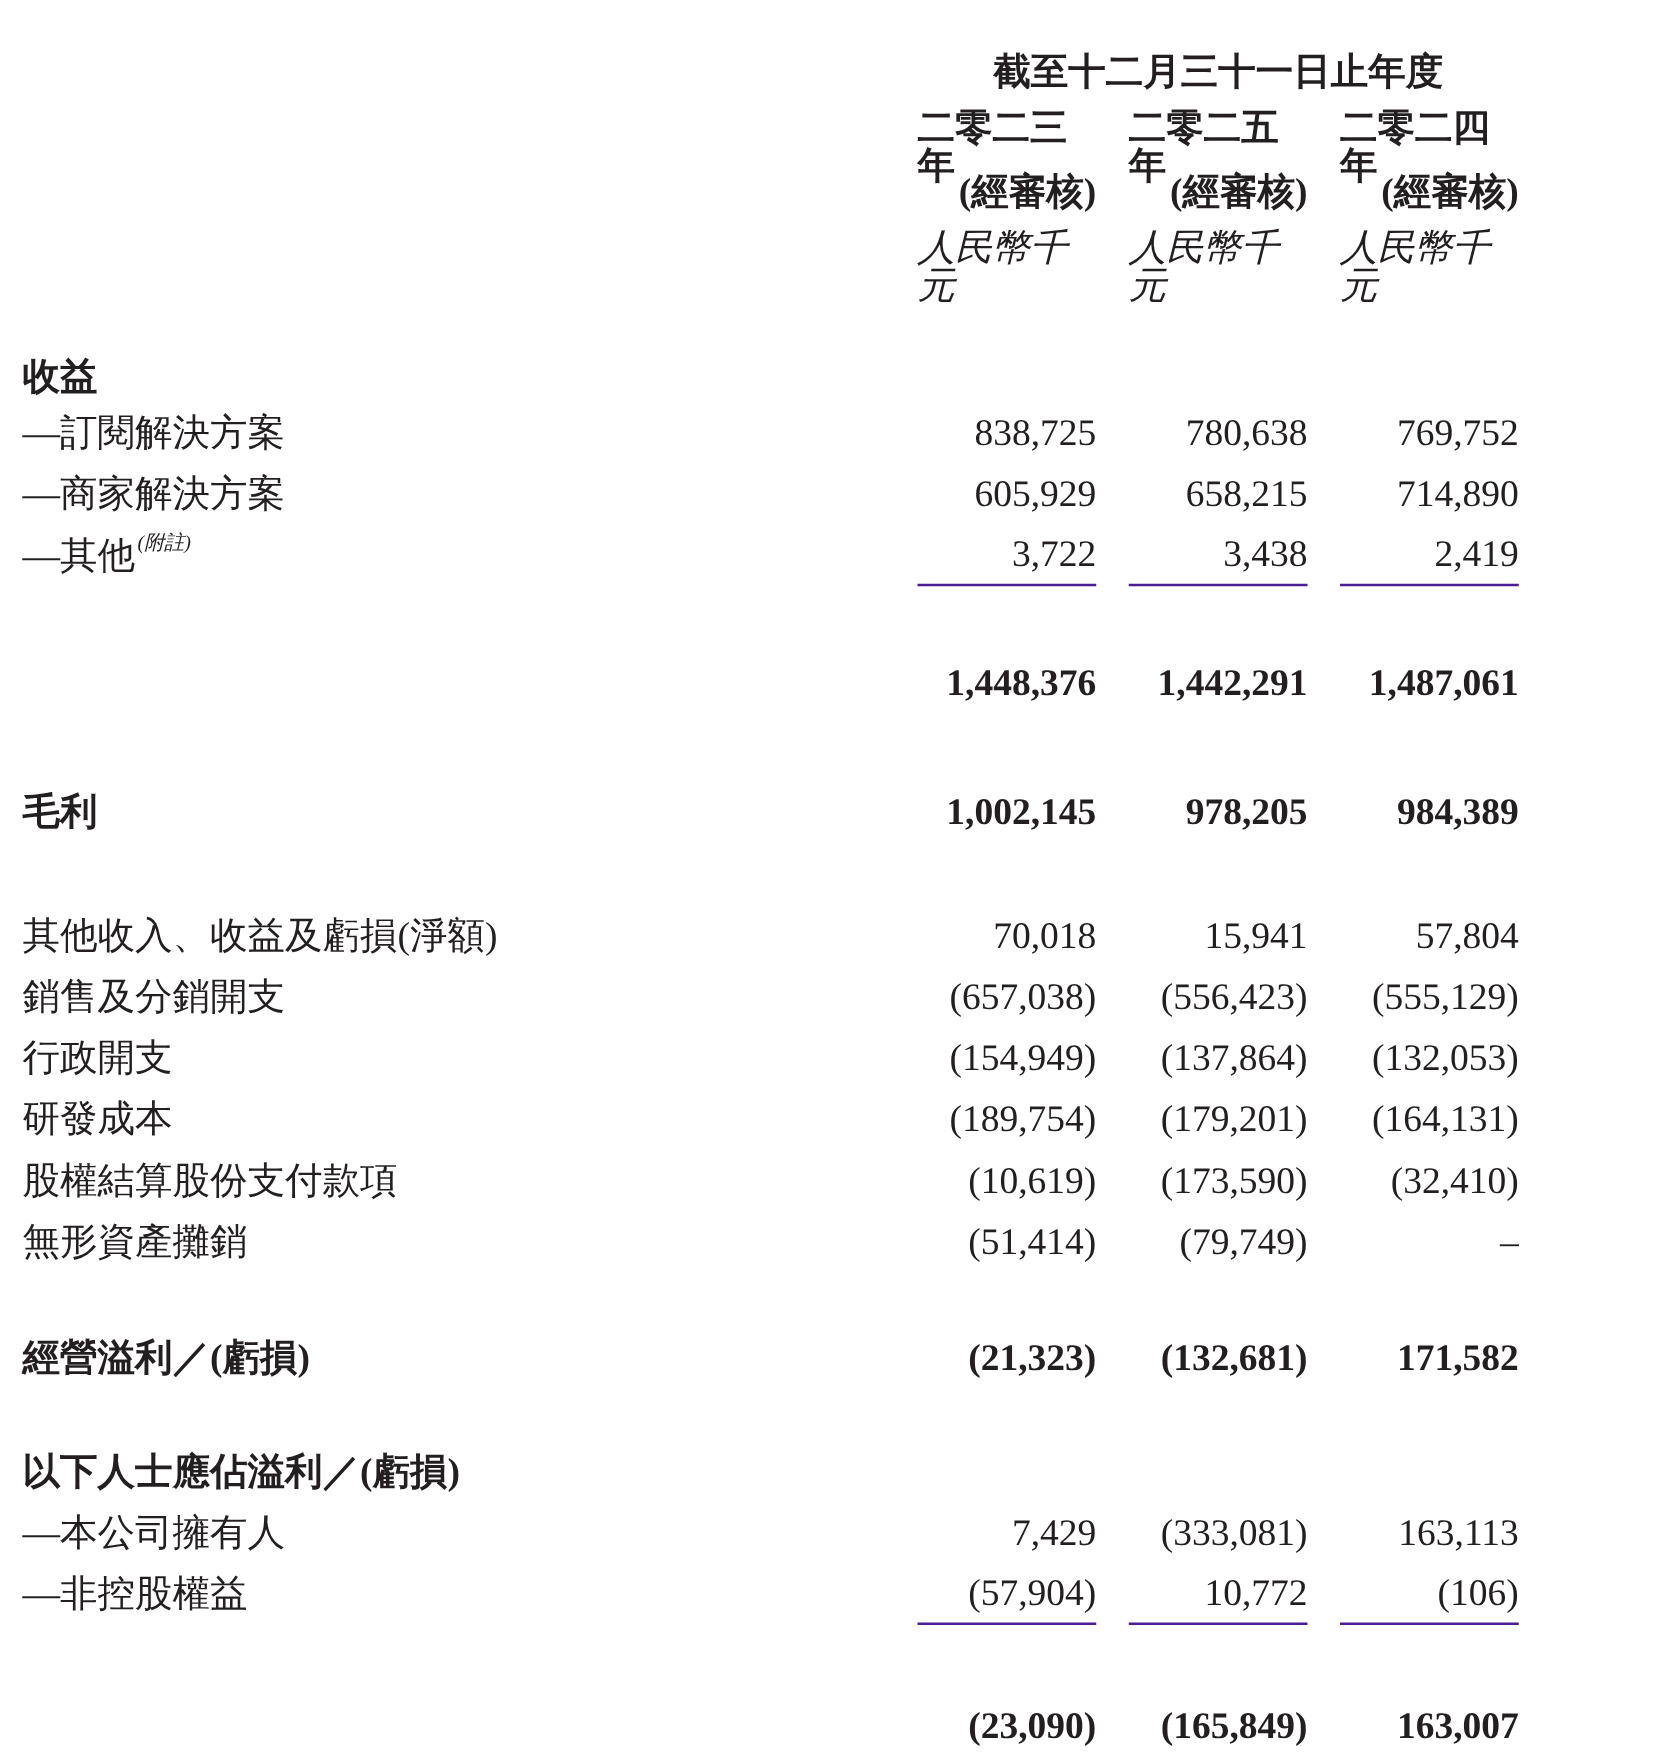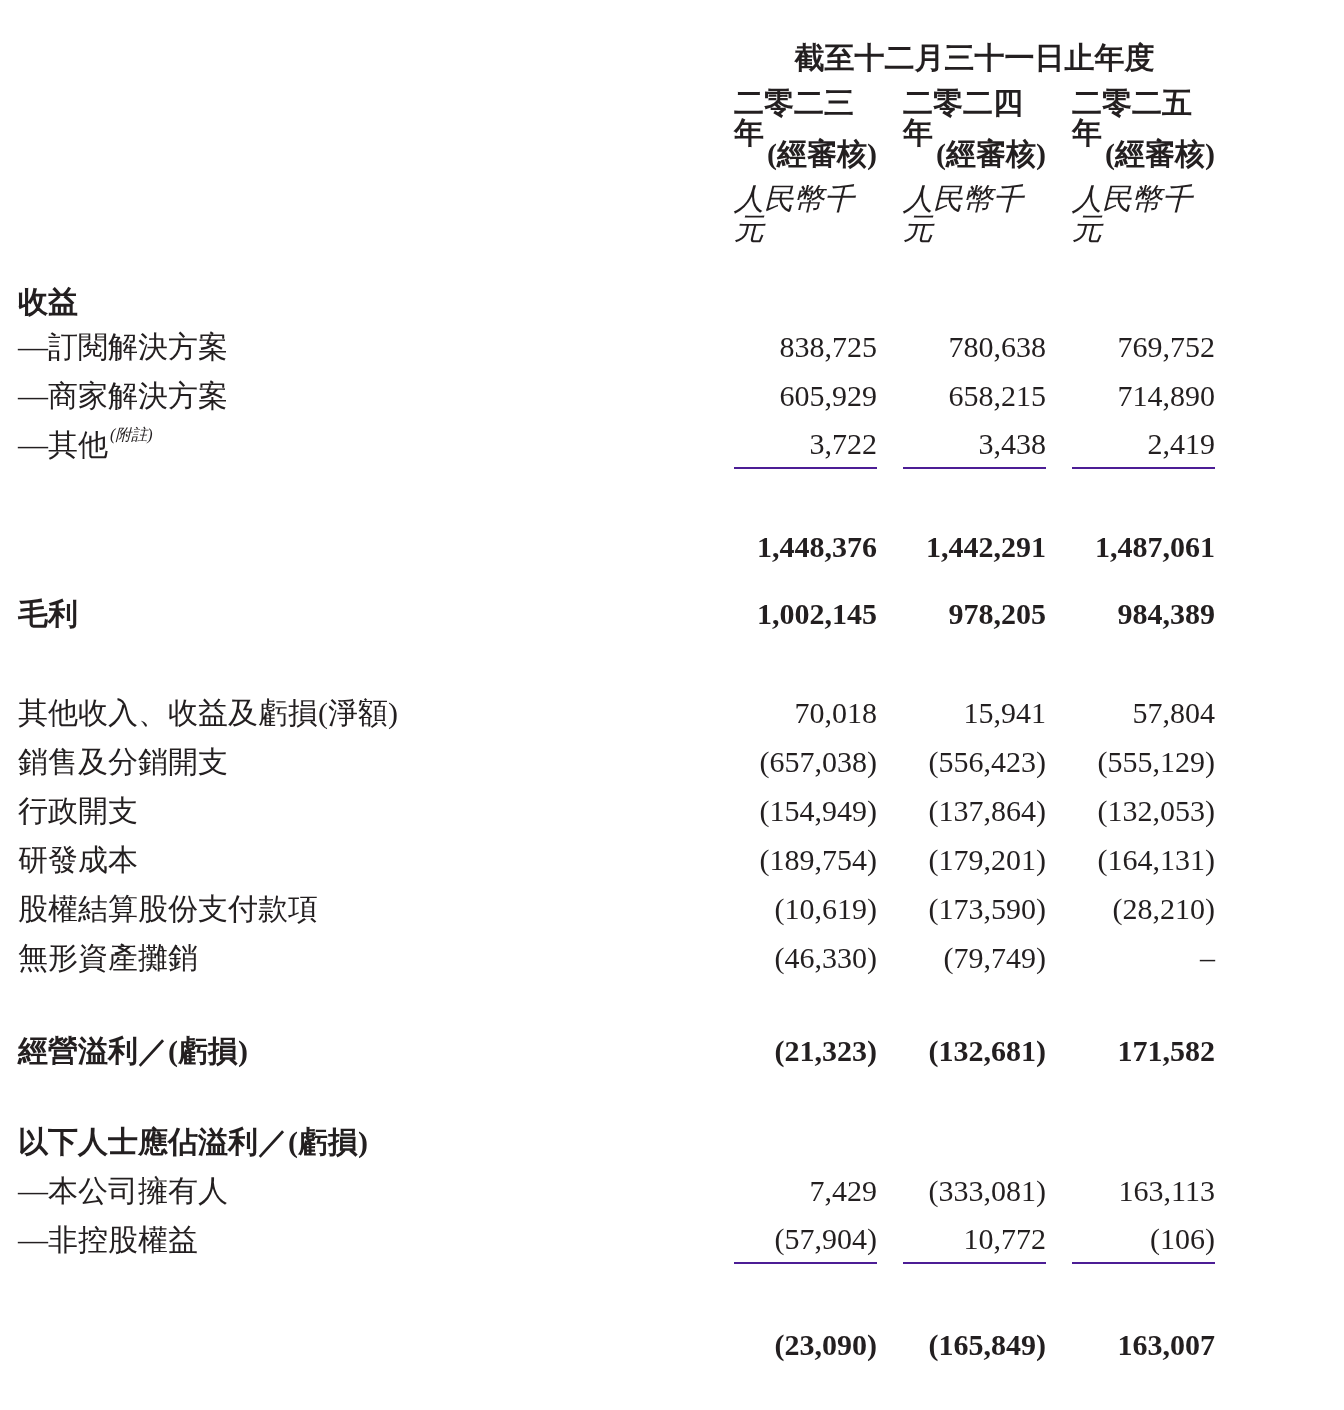--- a/index.html
+++ b/index.html
@@ -37,21 +37,21 @@
   .r-title   { height: 36px; }
   .r-years   { height: 36px; margin-top: 12px; }
   .r-audited { height: 36px; margin-top: 12px; }
   .r-unit    { height: 36px; margin-top: 12px; }
   .hdr-bold  { font-family: "Liberation Sans", sans-serif; font-weight: 700; }
   .hdr-italic { font-style: italic; }
 
   
   .r-section { height: 40px; margin-top: 62px; }
   .mt-total1  { margin-top: 53px; }
-  .mt-gross   { margin-top: 18px; }
+  .mt-gross   { margin-top: 54px; }
   .mt-other   { margin-top: 50px; }
   .mt-oper    { margin-top: 44px; }
   .mt-attrib  { margin-top: 42px; }
   .mt-total2  { margin-top: 56px; }
 
   .bold-sans { font-family: "Liberation Sans", sans-serif; font-weight: 700; }
   .bold-num  { font-weight: 700; }
 
   .underline .num { border-bottom: 2px solid #4c1d95; }
 
@@ -69,22 +69,22 @@
 <div class="page">
 
   <div class="row r-title">
     <div class="cell lbl"></div>
     <div class="cell ctr hdr-bold span-cols">截至十二月三十一日止年度</div>
   </div>
 
   <div class="row r-years">
     <div class="cell lbl"></div>
     <div class="cell num hdr-bold">二零二三年</div>
+    <div class="cell num hdr-bold">二零二五年</div>
     <div class="cell num hdr-bold">二零二四年</div>
-    <div class="cell num hdr-bold">二零二五年</div>
   </div>
 
   <div class="row r-audited">
     <div class="cell lbl"></div>
     <div class="cell num hdr-bold">(經審核)</div>
     <div class="cell num hdr-bold">(經審核)</div>
     <div class="cell num hdr-bold">(經審核)</div>
   </div>
 
   <div class="row r-unit">
@@ -164,26 +164,26 @@
     <div class="cell lbl">研發成本</div>
     <div class="cell num">(189,754)</div>
     <div class="cell num">(179,201)</div>
     <div class="cell num">(164,131)</div>
   </div>
 
   <div class="row">
     <div class="cell lbl">股權結算股份支付款項</div>
     <div class="cell num">(10,619)</div>
     <div class="cell num">(173,590)</div>
-    <div class="cell num">(28,210)</div>
+    <div class="cell num">(32,410)</div>
   </div>
 
   <div class="row">
     <div class="cell lbl">無形資產攤銷</div>
-    <div class="cell num">(46,330)</div>
+    <div class="cell num">(51,414)</div>
     <div class="cell num">(79,749)</div>
     <div class="cell num">–</div>
   </div>
 
   <div class="row mt-oper">
     <div class="cell lbl bold-sans">經營溢利／(虧損)</div>
     <div class="cell num bold-num">(21,323)</div>
     <div class="cell num bold-num">(132,681)</div>
     <div class="cell num bold-num">171,582</div>
   </div>

